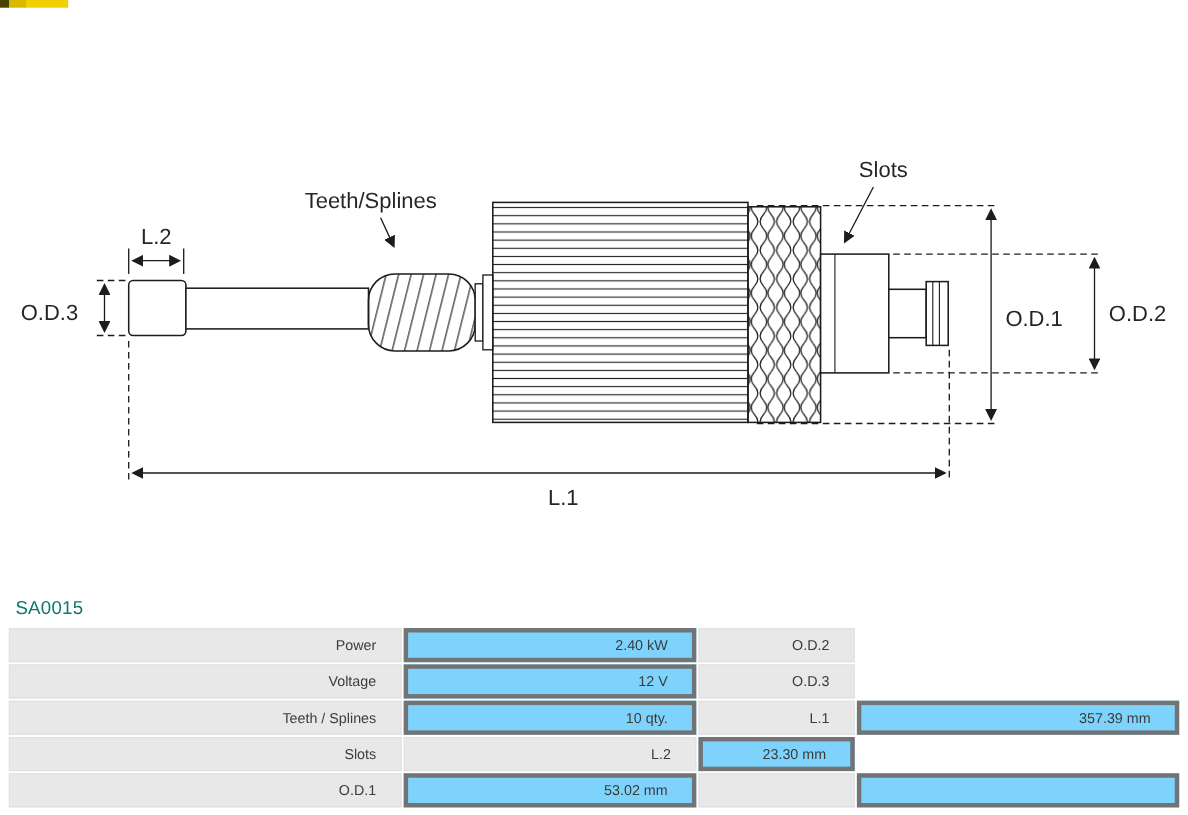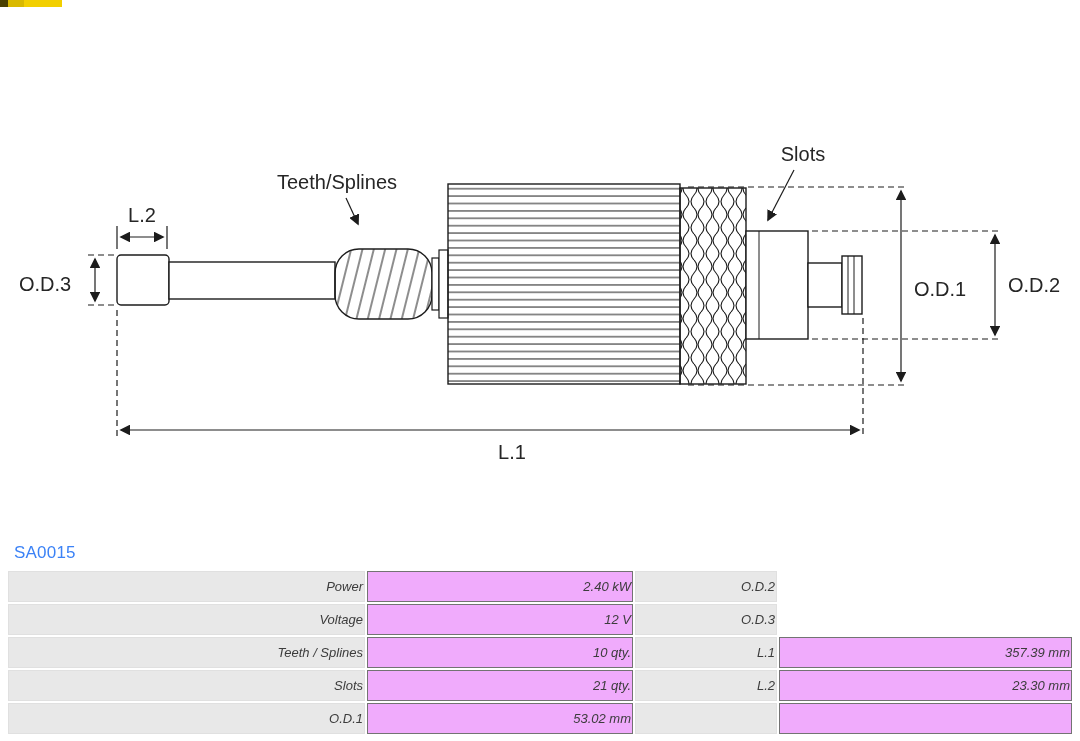--- a/index.html
+++ b/index.html
@@ -16,37 +16,37 @@
     background:linear-gradient(90deg,#4a4000 0 8px,#d9b900 8px 24px,#f2cf00 24px 100%);
   }
   .diagram-wrap { position:absolute; top:0; left:0; width:1080px; height:530px; }
   svg text {
     font-family:"Liberation Sans", sans-serif;
     font-size:20px;
     fill:#262626;
   }
   .part-number {
     position:absolute; top:543px; left:14px;
-    font-size:17px; color:#3b82f6; letter-spacing:.2px;
+    font-size:17px; color:#0f766e; letter-spacing:.2px;
   }
   .spec-table {
     position:absolute; top:571px; left:8px; width:1064px;
     display:flex; flex-direction:column; gap:2px;
   }
   .t-row {
     display:grid;
     grid-template-columns:357px 266px 142px 1fr;
     gap:2px; height:31px;
   }
   .cell {
     display:flex; align-items:center; justify-content:flex-end;
-    padding-right:1px; font-size:13px; color:#3c3c3c;font-style:italic;
+    padding-right:22px; font-size:13px; color:#3c3c3c;
   }
   .cell.label { background:#e8e8e8; border:1px solid #e0e0e0; }
-  .cell.value { background:#f0abfc; border:1px solid #737373; }
+  .cell.value { background:#7dd3fc; border:4px solid #737373; }
 </style>
 </head>
 <body>
 
 <div class="logo-fragment"></div>
 
 <div class="diagram-wrap">
   <svg width="1080" height="530" viewBox="0 0 1080 530">
     <defs>
       <marker id="arr" viewBox="0 0 10 10" refX="8.5" refY="5" markerWidth="9" markerHeight="9" orient="auto-start-reverse">
@@ -137,21 +137,20 @@
     <div class="cell label">O.D.3</div>
   </div>
   <div class="t-row">
     <div class="cell label">Teeth / Splines</div>
     <div class="cell value">10 qty.</div>
     <div class="cell label">L.1</div>
     <div class="cell value">357.39 mm</div>
   </div>
   <div class="t-row">
     <div class="cell label">Slots</div>
-    <div class="cell value">21 qty.</div>
     <div class="cell label">L.2</div>
     <div class="cell value">23.30 mm</div>
   </div>
   <div class="t-row">
     <div class="cell label">O.D.1</div>
     <div class="cell value">53.02 mm</div>
     <div class="cell label"></div>
     <div class="cell value"></div>
   </div>
 </div>

